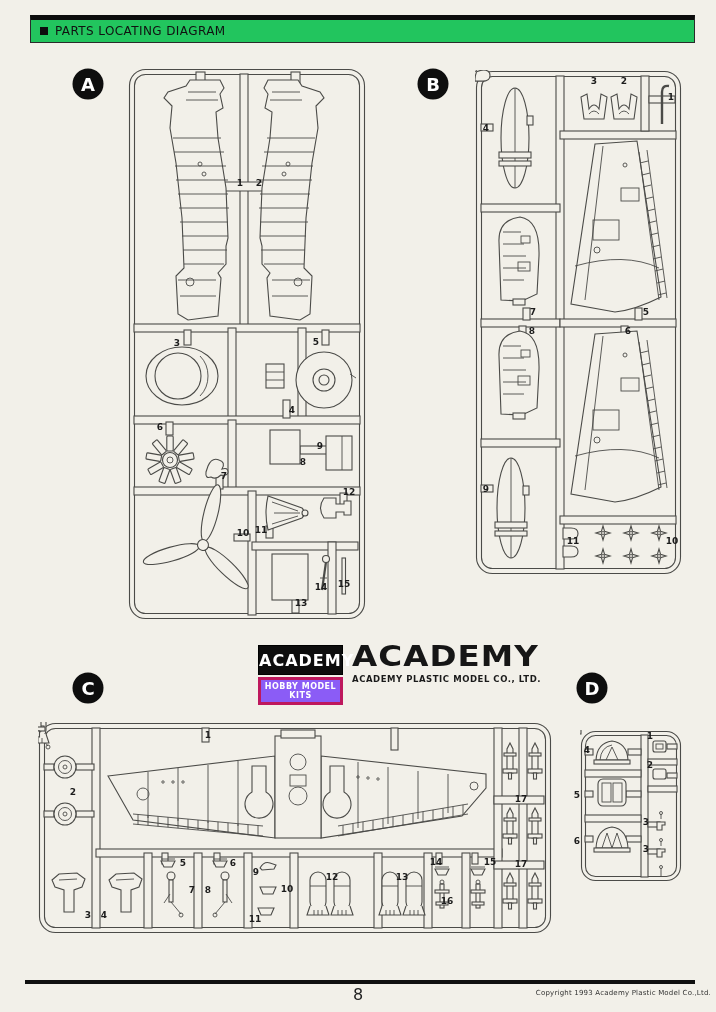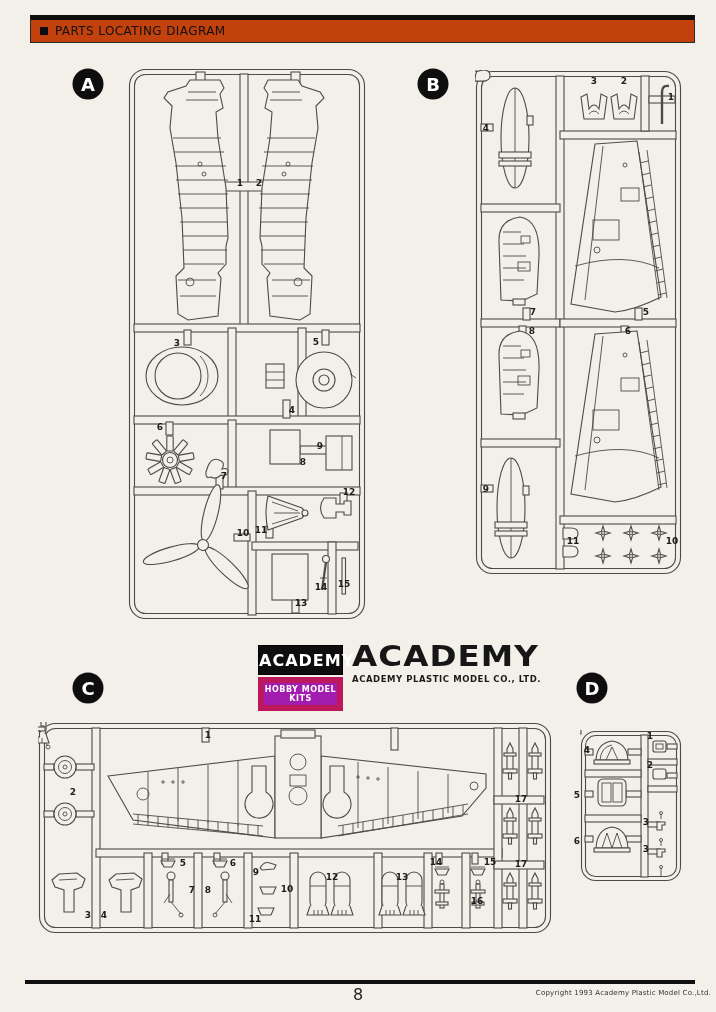--- a/index.html
+++ b/index.html
@@ -8,21 +8,21 @@
     --ink:#1c1c1c;
   }
   html,body{margin:0;padding:0;}
   body{
     width:716px;height:1012px;position:relative;overflow:hidden;
     background:var(--paper);
     font-family:"DejaVu Sans","Liberation Sans",sans-serif;
   }
   .header{
     position:absolute;left:30px;top:15px;width:654px;height:22px;
-    background:#c2410c;border:1px solid #2a2a2a;border-top:5px solid #0d0d0d;
+    background:#22c55e;border:1px solid #2a2a2a;border-top:5px solid #0d0d0d;
     display:flex;align-items:center;padding-left:9px;
   }
   .header .bullet{width:8px;height:8px;background:#0d0d0d;margin-right:7px;flex:0 0 auto;}
   .header .title{font-size:12px;color:#111;letter-spacing:0.4px;}
   .badge{
     position:absolute;width:31px;height:31px;border-radius:50%;
     background:#0e0e0e;color:#fff;display:flex;align-items:center;justify-content:center;
     font-size:18px;font-weight:bold;transform:translate(-50%,-50%);
   }
   .sprue{position:absolute;}
@@ -34,21 +34,21 @@
   .pn{
     position:absolute;transform:translate(-50%,-50%);
     font-size:9px;font-weight:bold;color:var(--ink);line-height:1;white-space:nowrap;
   }
   .logo-left{position:absolute;left:258px;top:645px;width:85px;}
   .logo-left .top{
     background:#0d0d0d;color:#fff;border:1px solid #000;text-align:center;
     font-size:16px;font-weight:bold;letter-spacing:1px;padding:5px 0 4px 0;
   }
   .logo-left .bottom{
-    background:#a21caf;color:#fff;border:6px solid #be185d;text-align:center;
+    background:#8b5cf6;color:#fff;border:3px solid #be185d;text-align:center;
     font-size:8px;font-weight:bold;letter-spacing:0.5px;padding:2px 0;margin-top:2px;
   }
   .logo-right{position:absolute;left:352px;top:642px;}
   .logo-right .mark{
     font-size:31px;font-weight:900;color:#161616;letter-spacing:1px;
     transform:scale(1.05,0.92);transform-origin:left top;line-height:1;
   }
   .logo-right .sub{font-size:8.5px;font-weight:bold;color:#1a1a1a;letter-spacing:0.55px;margin-top:1px;}
   .footer-rule{position:absolute;left:25px;top:980px;width:670px;height:4px;background:#101010;}
   .page-num{position:absolute;left:358px;top:985px;transform:translateX(-50%);font-size:16px;color:#222;}
@@ -508,21 +508,21 @@
 <span class="pn" style="left:233px;top:863px">6</span>
 <span class="pn" style="left:192px;top:890px">7</span>
 <span class="pn" style="left:208px;top:890px">8</span>
 <span class="pn" style="left:256px;top:872px">9</span>
 <span class="pn" style="left:287px;top:889px">10</span>
 <span class="pn" style="left:255px;top:919px">11</span>
 <span class="pn" style="left:332px;top:877px">12</span>
 <span class="pn" style="left:402px;top:877px">13</span>
 <span class="pn" style="left:436px;top:862px">14</span>
 <span class="pn" style="left:490px;top:862px">15</span>
-<span class="pn" style="left:477px;top:901px">16</span>
+<span class="pn" style="left:447px;top:901px">16</span>
 <span class="pn" style="left:521px;top:799px">17</span>
 <span class="pn" style="left:521px;top:864px">17</span>
 
 <span class="pn" style="left:650px;top:736px">1</span>
 <span class="pn" style="left:650px;top:765px">2</span>
 <span class="pn" style="left:646px;top:822px">3</span>
 <span class="pn" style="left:646px;top:849px">3</span>
 <span class="pn" style="left:587px;top:750px">4</span>
 <span class="pn" style="left:577px;top:795px">5</span>
 <span class="pn" style="left:577px;top:841px">6</span>

